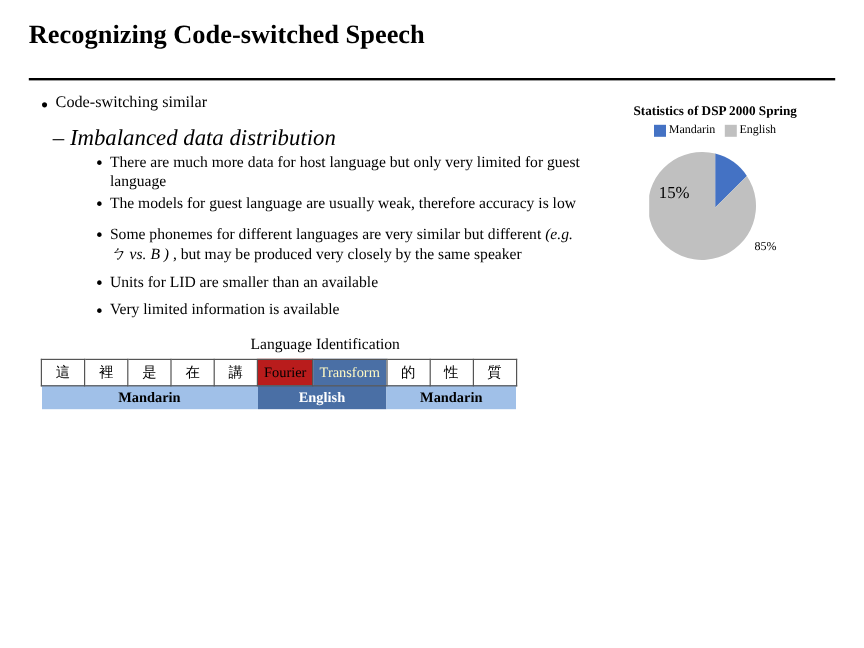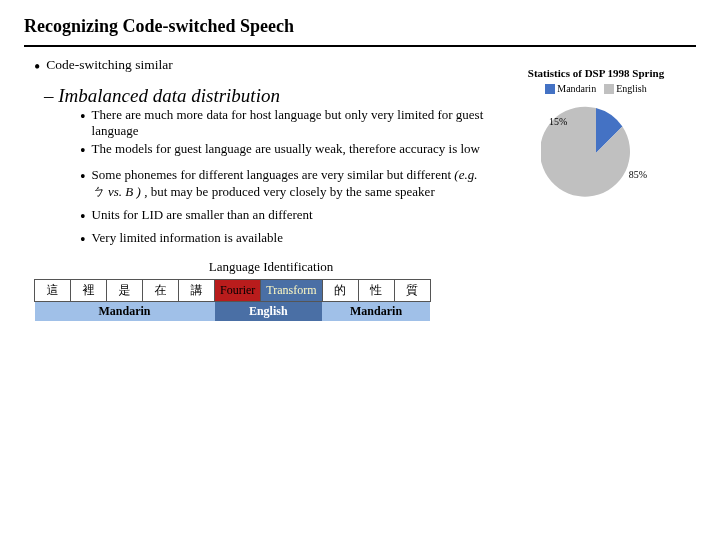--- a/index.html
+++ b/index.html
@@ -13,24 +13,24 @@
       color: #000;
     }
     .slide {
       width: 720px;
       height: 540px;
       padding: 16px 24px 16px 24px;
       display: flex;
       flex-direction: column;
     }
     .title {
-      font-size: 18px;
+      font-size: 22px;
       font-weight: bold;
       border-bottom: 2px solid #000;
-      padding-bottom: 8px;
+      padding-bottom: 23px;
       margin-bottom: 10px;
     }
     .content {
       display: flex;
       flex: 1;
       gap: 8px;
     }
     .left-col {
       flex: 1;
       font-size: 13.5px;
@@ -147,28 +147,28 @@
       width: 10px;
       height: 10px;
     }
     .pie-container {
       position: relative;
       width: 110px;
       height: 110px;
     }
     .pie-label-15 {
       position: absolute;
-      font-size: 10px;
-      top: 18px;
+      font-size: 14px;
+      top: 36px;
       left: 8px;
     }
     .pie-label-85 {
       position: absolute;
       font-size: 10px;
-      bottom: 28px;
+      bottom: 17px;
       right: 4px;
     }
   </style>
 </head>
 <body>
 
 <div class="slide">
   <div class="title">Recognizing Code-switched Speech</div>
 
   <div class="content">
@@ -198,21 +198,21 @@
             <span>Some phonemes for different languages are very similar but different</span>
             <span style="font-style:italic;">(e.g. ㄅ vs. B )</span>
             <span>, but may be produced very closely by the same speaker</span>
           </span>
         </div>
       </div>
 
       <div class="dash-item section-gap">
         <div class="sub-bullet">
           <span class="dot">•</span>
-          <span>Units for LID are smaller than an different</span>
+          <span>Units for LID are smaller than an available</span>
         </div>
         <div class="sub-bullet">
           <span class="dot">•</span>
           <span>Very limited information is available</span>
         </div>
       </div>
 
       <div class="lid-diagram">
         <div class="lid-title">Language Identification</div>
         <table class="lid-table">
@@ -234,21 +234,21 @@
             <td colspan="2" class="lid-label-english">English</td>
             <td colspan="3" class="lid-label-mandarin2">Mandarin</td>
           </tr>
         </tbody>
           </table>
       </div>
 
     </div>
 
     <div class="right-col">
-      <div class="stats-title">Statistics of DSP 1998 Spring</div>
+      <div class="stats-title">Statistics of DSP 2000 Spring</div>
       <div class="pie-legend">
         <div class="legend-item">
           <div class="legend-box" style="background:#4472C4;"></div>
           <span>Mandarin</span>
         </div>
         <div class="legend-item">
           <div class="legend-box" style="background:#c0c0c0;"></div>
           <span>English</span>
         </div>
       </div>

